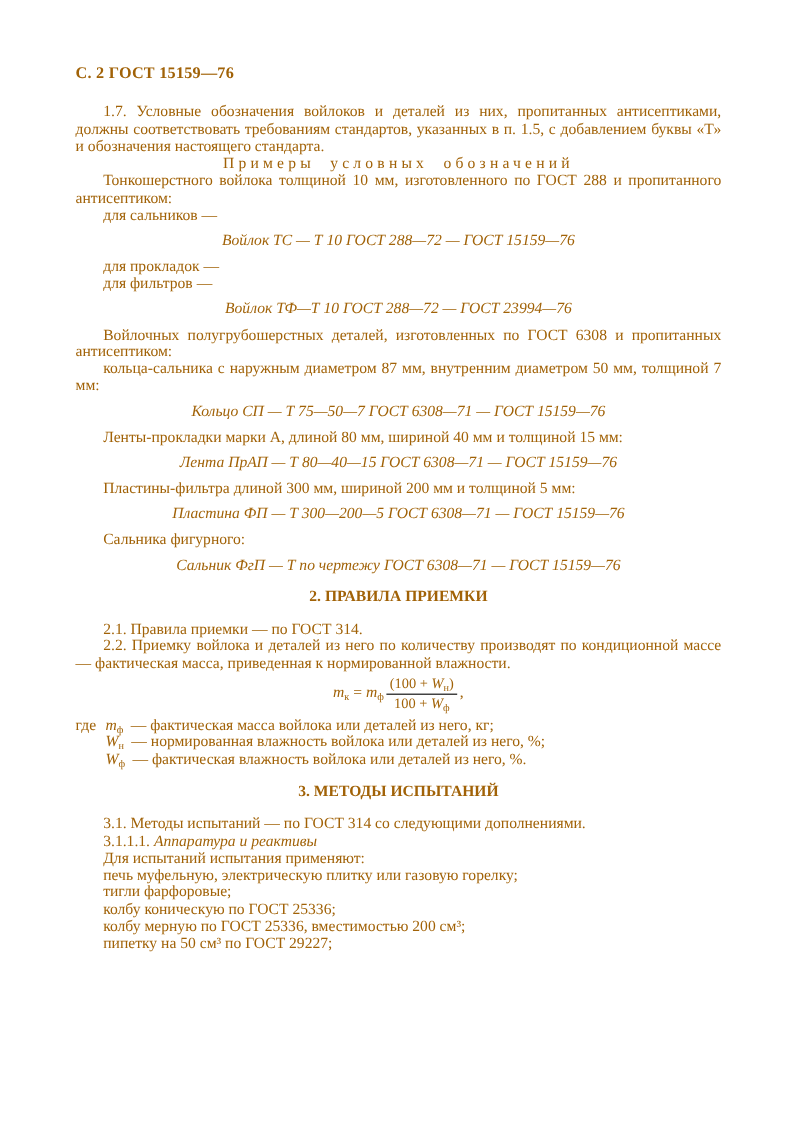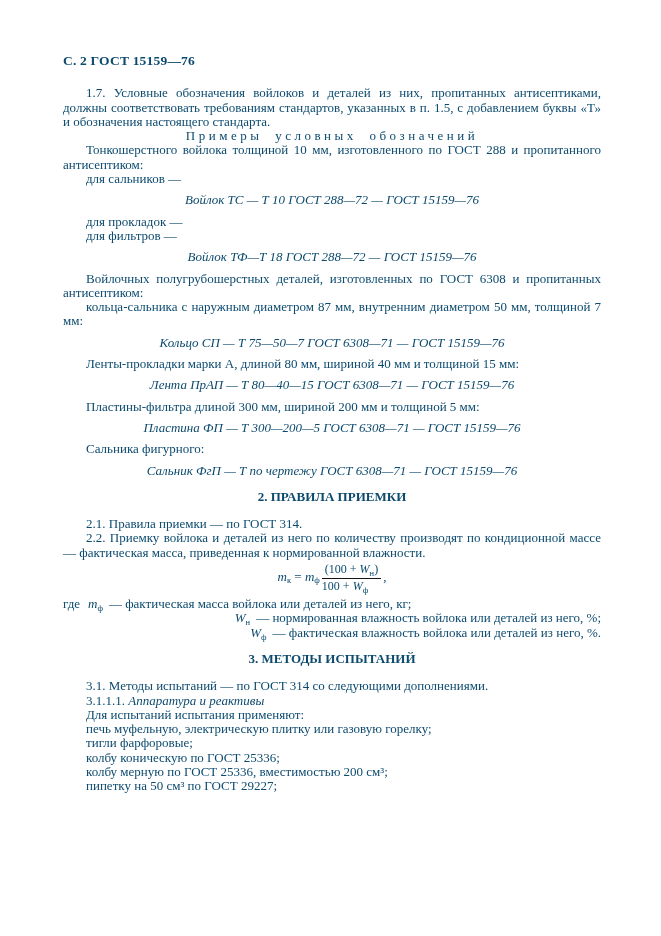--- a/index.html
+++ b/index.html
@@ -6,21 +6,21 @@
   .page {
     position: relative;
     width: 661px;
     height: 936px;
     box-sizing: border-box;
     background: #ffffff;
     padding: 54px 60px 0 63px;
     font-family: "Liberation Serif", "DejaVu Serif", serif;
     font-size: 13px;
     line-height: 14.3px;
-    color: #0c4a6e;
+    color: #a16207;
     overflow: hidden;
   }
   p { margin: 0; }
   .hdr {
     font-weight: bold;
     font-size: 13.5px;
     letter-spacing: 0.2px;
     margin: 0 0 18px 0;
   }
   .pi { text-indent: 23px; }
@@ -49,30 +49,30 @@
     line-height: 0;
     vertical-align: -2.5px;
   }
   .formula-line {
     text-align: center;
     margin: 3px 0 4px 0;
   }
   .frac {
     display: inline-block;
     vertical-align: middle;
-    text-align: left;
+    text-align: center;
     font-size: 12px;
     line-height: 13.5px;
     margin: 0 2px;
   }
   .frac .num { display: block; border-bottom: 1px solid #151515; padding: 0 3px 1px 3px; }
   .frac .den { display: block; padding-top: 1px; }
   .where-row { white-space: nowrap; }
   .where-label { display: inline-block; width: 25px; }
-  .where-indent { padding-left: 25px; text-align: right; }
+  .where-indent { padding-left: 25px; }
   .where-desc { margin-left: 6px; }
 </style>
 </head>
 <body>
 
 <div class="page">
 
   <p class="hdr">С. 2 ГОСТ 15159—76</p>
 
   <p class="pi just">1.7. Условные обозначения войлоков и деталей из них, пропитанных антисептиками, должны соответствовать требованиям стандартов, указанных в п. 1.5, с добавлением буквы «Т» и обозначения настоящего стандарта.</p>
@@ -80,21 +80,21 @@
   <p class="spaced-title">Примеры условных обозначений</p>
 
   <p class="pi just">Тонкошерстного войлока толщиной 10 мм, изготовленного по ГОСТ 288 и пропитанного антисептиком:</p>
 
   <p class="pi">для сальников —</p>
   <p class="ex">Войлок ТС — Т 10 ГОСТ 288—72 — ГОСТ 15159—76</p>
 
   <p class="pi">для прокладок —</p>
 
   <p class="pi">для фильтров —</p>
-  <p class="ex">Войлок ТФ—Т 18 ГОСТ 288—72 — ГОСТ 15159—76</p>
+  <p class="ex">Войлок ТФ—Т 10 ГОСТ 288—72 — ГОСТ 23994—76</p>
 
   <p class="pi just">Войлочных полугрубошерстных деталей, изготовленных по ГОСТ 6308 и пропитанных антисептиком:</p>
 
   <p class="pi just">кольца-сальника с наружным диаметром 87 мм, внутренним диаметром 50 мм, толщиной 7 мм:</p>
   <p class="ex">Кольцо СП — Т 75—50—7 ГОСТ 6308—71 — ГОСТ 15159—76</p>
 
   <p class="pi just">Ленты-прокладки марки А, длиной 80 мм, шириной 40 мм и толщиной 15 мм:</p>
   <p class="ex">Лента ПрАП — Т 80—40—15 ГОСТ 6308—71 — ГОСТ 15159—76</p>
 
   <p class="pi just">Пластины-фильтра длиной 300 мм, шириной 200 мм и толщиной 5 мм:</p>

